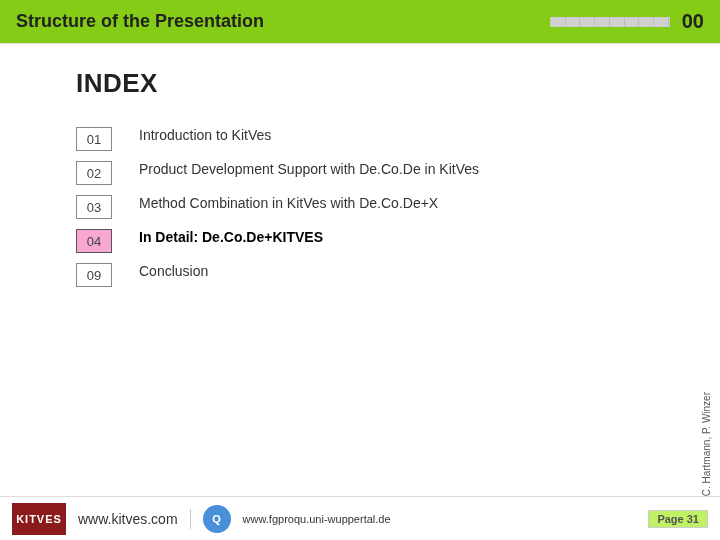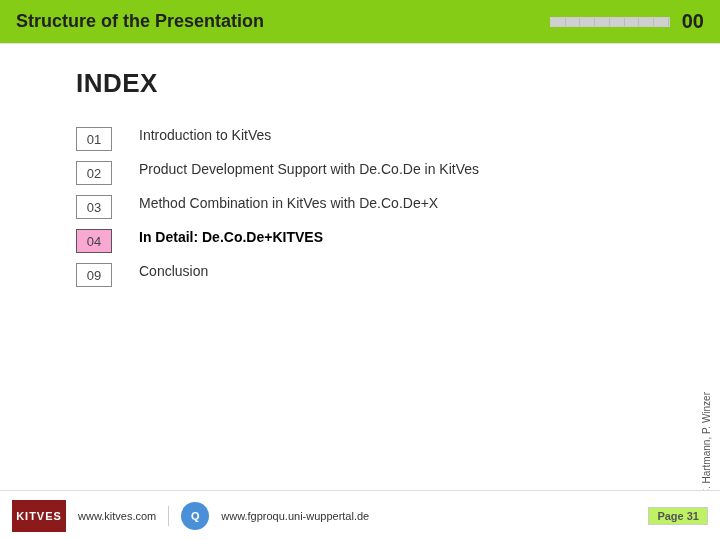--- a/index.html
+++ b/index.html
@@ -137,21 +137,21 @@
       white-space: nowrap;
       padding-bottom: 8px;
     }
 
     
     .footer {
       position: absolute;
       bottom: 0;
       left: 0;
       right: 0;
-      height: 50px;
+      height: 44px;
       background: #ffffff;
       border-top: 1px solid #ddd;
       display: flex;
       align-items: center;
       padding: 0 12px;
       gap: 12px;
     }
 
     .logo-box {
       width: 54px;
@@ -161,21 +161,21 @@
       align-items: center;
       justify-content: center;
       color: white;
       font-size: 11px;
       font-weight: bold;
       letter-spacing: 1px;
       flex-shrink: 0;
     }
 
     .footer-url {
-      font-size: 11px;
+      font-size: 14px;
       color: #333;
     }
 
     .footer-divider {
       height: 20px;
       width: 1px;
       background: #ccc;
     }
 
     .footer-logo-circle {

